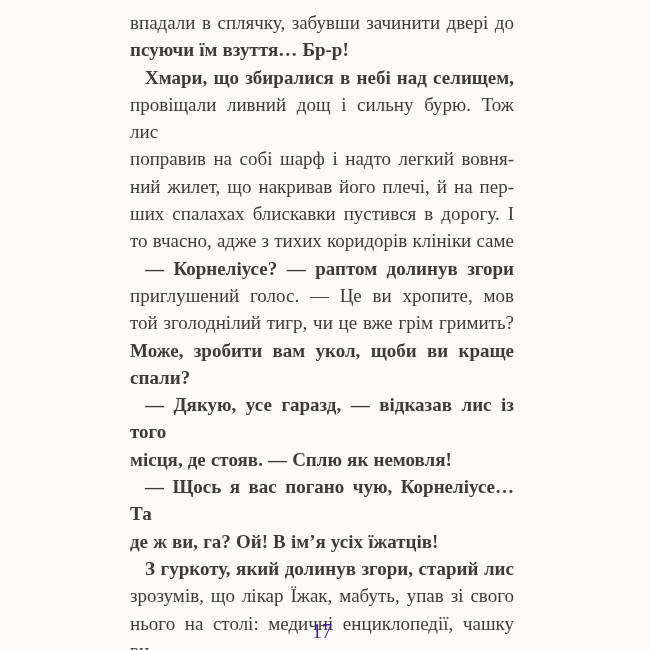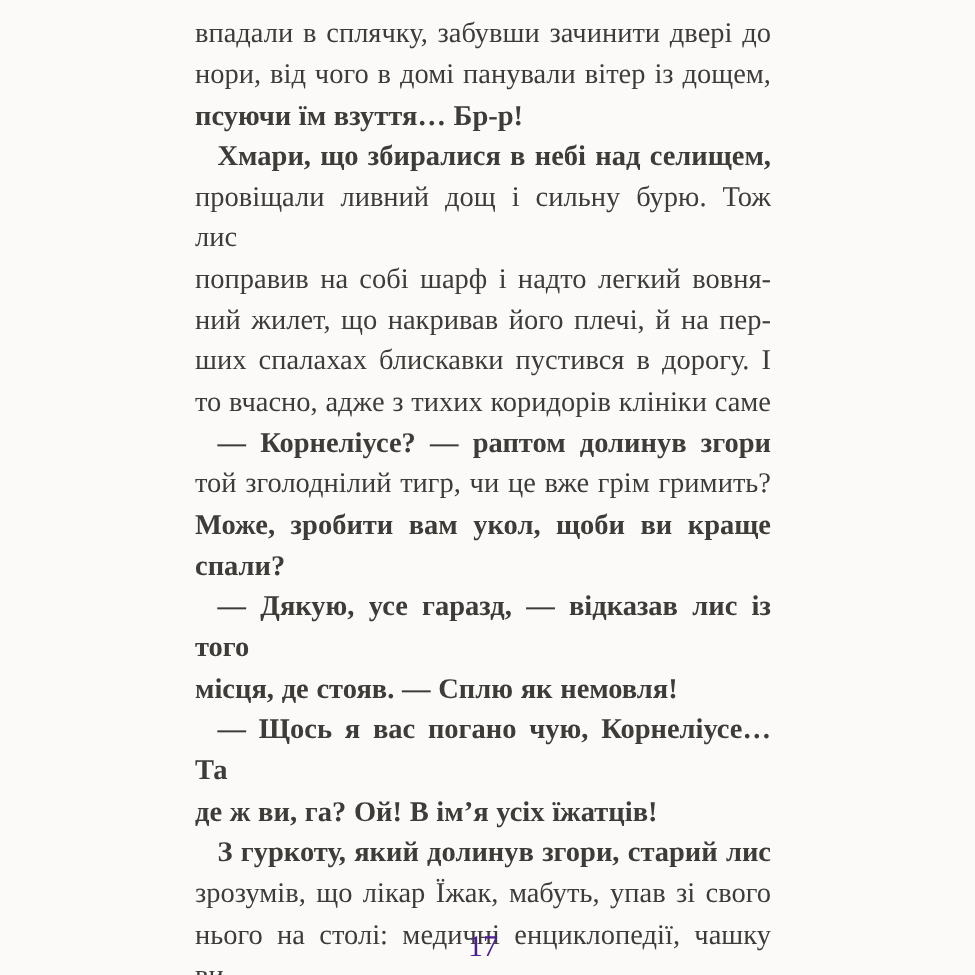--- a/index.html
+++ b/index.html
@@ -54,29 +54,29 @@
     line-height: 20px;
     color: #4c1d95;
   }
 </style>
 </head>
 <body>
 
 <div class="book-page">
   <div class="text-block" id="text-block">
       <div class="line">впадали в сплячку, забувши зачинити двері до</div>
-      <div class="line">нори, від чого в домі панували вітер із дощем,</div>
       <div class="line end">псуючи їм взуття… Бр-р!</div>
       <div class="line indent">Хмари, що збиралися в небі над селищем,</div>
       <div class="line">провіщали ливний дощ і сильну бурю. Тож лис</div>
       <div class="line">поправив на собі шарф і надто легкий вовня-</div>
       <div class="line">ний жилет, що накривав його плечі, й на пер-</div>
       <div class="line">ших спалахах блискавки пустився в дорогу. І</div>
       <div class="line">то вчасно, адже з тихих коридорів клініки саме</div>
       <div class="line indent">— Корнеліусе? — раптом долинув згори</div>
+      <div class="line">приглушений голос. — Це ви хропите, мов</div>
       <div class="line">той зголоднілий тигр, чи це вже грім гримить?</div>
       <div class="line end">Може, зробити вам укол, щоби ви краще спали?</div>
       <div class="line indent">— Дякую, усе гаразд, — відказав лис із того</div>
       <div class="line end">місця, де стояв. — Сплю як немовля!</div>
       <div class="line indent">— Щось я вас погано чую, Корнеліусе… Та</div>
       <div class="line end">де ж ви, га? Ой! В ім’я усіх їжатців!</div>
       <div class="line indent">З гуркоту, який долинув згори, старий лис</div>
       <div class="line">зрозумів, що лікар Їжак, мабуть, упав зі свого</div>
       <div class="line">нього на столі: медичні енциклопедії, чашку ви-</div>
     </div>

